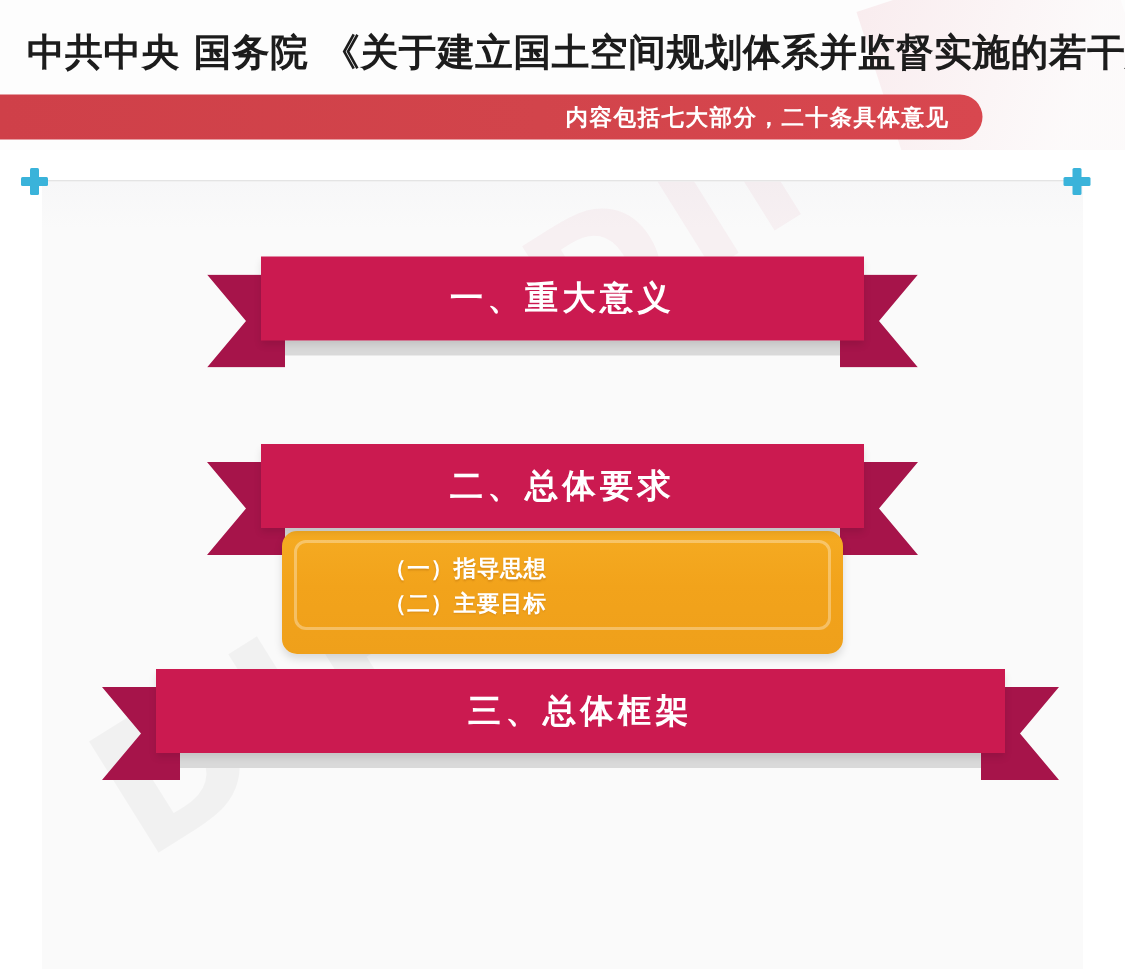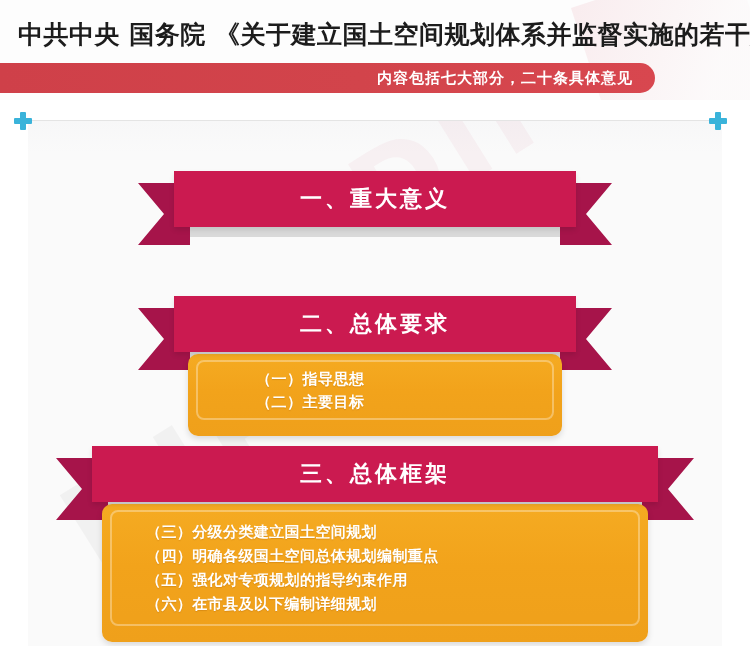--- a/index.html
+++ b/index.html
@@ -160,21 +160,21 @@
   
   .sec2{left:0px;top:175px;width:694px;}
   .sec2 .ribbon{margin:0 110px;}
   .sec2 .panel{
     margin:0 160px;margin-top:-4px;padding:14px 0 22px 0;
   }
   .sec2 .panel-list{padding-left:68px;}
   .sec2 .panel-item{font-size:15px;line-height:23px;letter-spacing:0.5px;}
 
   
-  .sec3{left:0px;top:325px;width:694px;}
+  .sec3{left:12px;top:325px;width:694px;}
   .sec3 .ribbon{margin:0 28px;}
   .sec3 .panel{
     margin:0 74px;margin-top:-4px;padding:16px 0 26px 0;
   }
   .sec3 .panel-list{padding-left:44px;}
   .sec3 .panel-item{font-size:15px;line-height:24px;letter-spacing:0.4px;}
   .pi-num{display:inline-block;min-width:42px;}
 </style>
 </head>
 <body>
@@ -235,35 +235,19 @@
       <div class="ribbon">
         <div class="ribbon-shadow"></div>
         <div class="ribbon-tail left"></div>
         <div class="ribbon-tail right"></div>
         <div class="ribbon-fold-l"></div>
         <div class="ribbon-fold-r"></div>
         <div class="ribbon-body">
           <span class="ribbon-label">三、总体框架</span>
         </div>
       </div>
-      <div class="panel">
-        <ul class="panel-list">
-          <li class="panel-item">
-            <span class="pi-num">（三）</span><span>分级分类建立国土空间规划</span>
-          </li>
-          <li class="panel-item">
-            <span class="pi-num">（四）</span><span>明确各级国土空间总体规划编制重点</span>
-          </li>
-          <li class="panel-item">
-            <span class="pi-num">（五）</span><span>强化对专项规划的指导约束作用</span>
-          </li>
-          <li class="panel-item">
-            <span class="pi-num">（六）</span><span>在市县及以下编制详细规划</span>
-          </li>
-        </ul>
-      </div>
     </div>
 
   </div>
 </div>
 
 <div class="cross cross-left"></div>
 <div class="cross cross-right"></div>
 
 </body></html>

